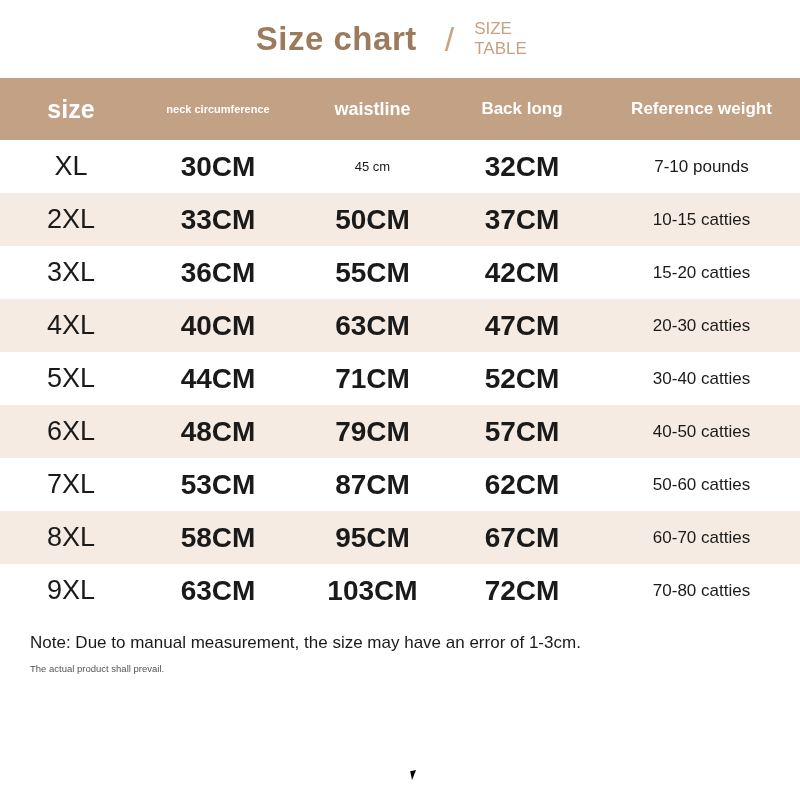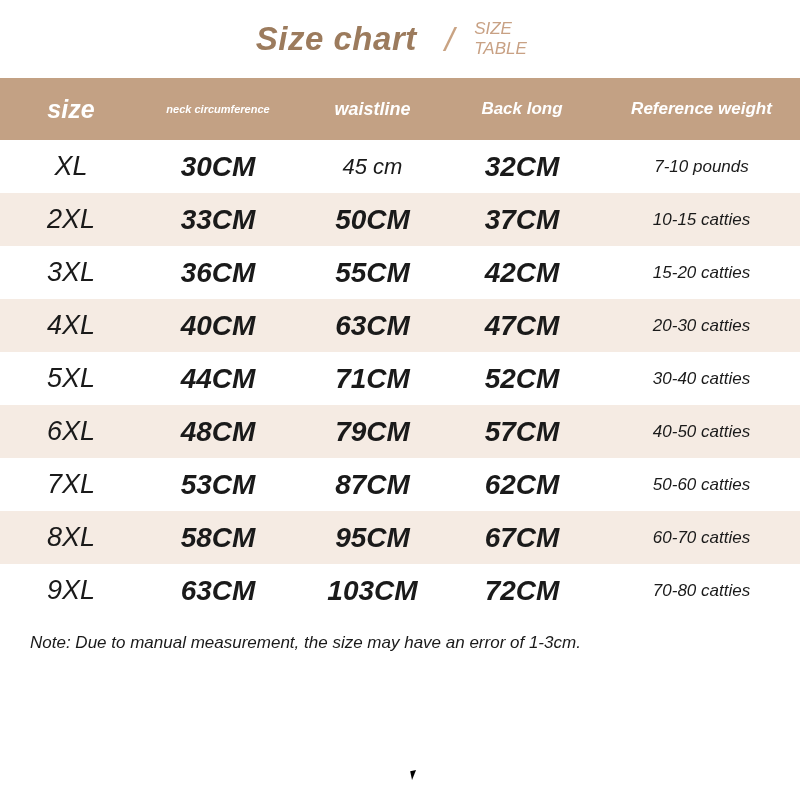--- a/index.html
+++ b/index.html
@@ -11,21 +11,20 @@
     height: 800px;
     background: #ffffff;
     font-family: "Liberation Sans", sans-serif;
     overflow: hidden;
   }
   .page {
     position: relative;
     width: 800px;
     height: 629px;
     background: #14532d;
-    font-style: italic;
   }
 
   
   .header {
     height: 78px;
     background: #ffffff;
     display: flex;
     align-items: center;
     justify-content: center;
     gap: 18px;
@@ -75,21 +74,21 @@
   table.size-table tbody td {
     text-align: center;
     color: #1a1a1a;
     vertical-align: middle;
   }
   td.c-size  { font-size: 27px; font-weight: 500; }
   td.c-neck  { font-size: 28px; font-weight: bold; }
   td.c-waist { font-size: 28px; font-weight: bold; }
   td.c-back  { font-size: 28px; font-weight: bold; }
   td.c-ref   { font-size: 17px; font-weight: 400; }
-  td.small-waist { font-size: 22px; font-weight: 400; }
+  td.small-waist { font-size: 13px; font-weight: 400; }
 
   
   .notes {
     background: #ffffff;
     padding: 16px 30px 0 30px;
   }
   .note-main {
     font-size: 17px;
     color: #1a1a1a;
     margin-bottom: 10px;
@@ -198,16 +197,17 @@
         <td class="c-neck">63CM</td>
         <td class="c-waist">103CM</td>
         <td class="c-back">72CM</td>
         <td class="c-ref">70-80 catties</td>
       </tr>
     </tbody>
   </table>
 
   <div class="notes">
     <div class="note-main">Note: Due to manual measurement, the size may have an error of 1-3cm.</div>
+    <div class="note-tiny">The actual product shall prevail.</div>
   </div>
 
   <div class="cursor"></div>
 </div>
 
 </body></html>

